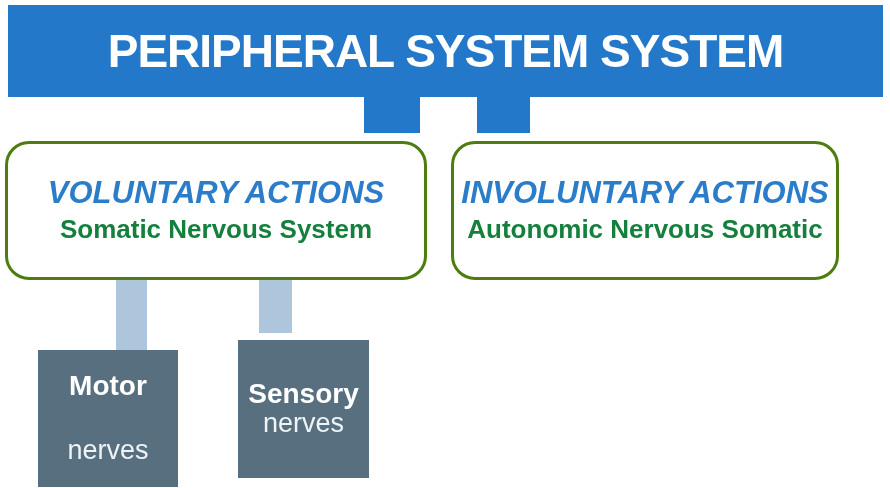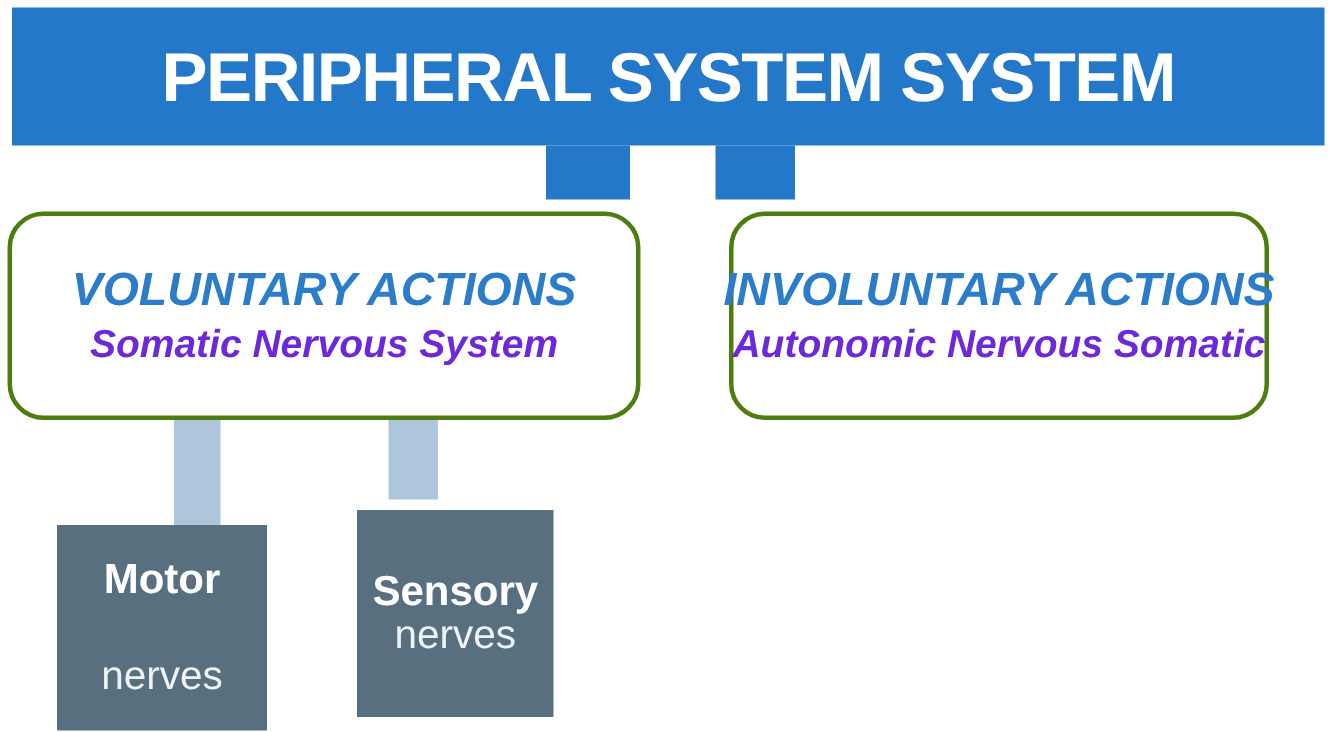--- a/index.html
+++ b/index.html
@@ -54,32 +54,31 @@
     background: #ffffff;
     border: 3px solid #4d7c0f;
     border-radius: 24px;
     box-sizing: border-box;
     display: flex;
     flex-direction: column;
     align-items: center;
     justify-content: center;
   }
   .branch-left  { left: 5px;   width: 422px; }
-  .branch-right { left: 486px; width: 360px; }
+  .branch-right { left: 451px; width: 388px; }
   .branch-title {
     color: #2b7dca;
     font-style: italic;
     font-size: 31px;
     font-weight: 600;
     line-height: 1.1;
     white-space: nowrap;
   }
   .branch-subtitle {
-    color: #6d28d9;
-    font-style: italic;
+    color: #15803d;
     font-size: 26px;
     font-weight: 600;
     line-height: 1.2;
     margin-top: 4px;
     white-space: nowrap;
   }
 
   
   .node-connector {
     position: absolute;

